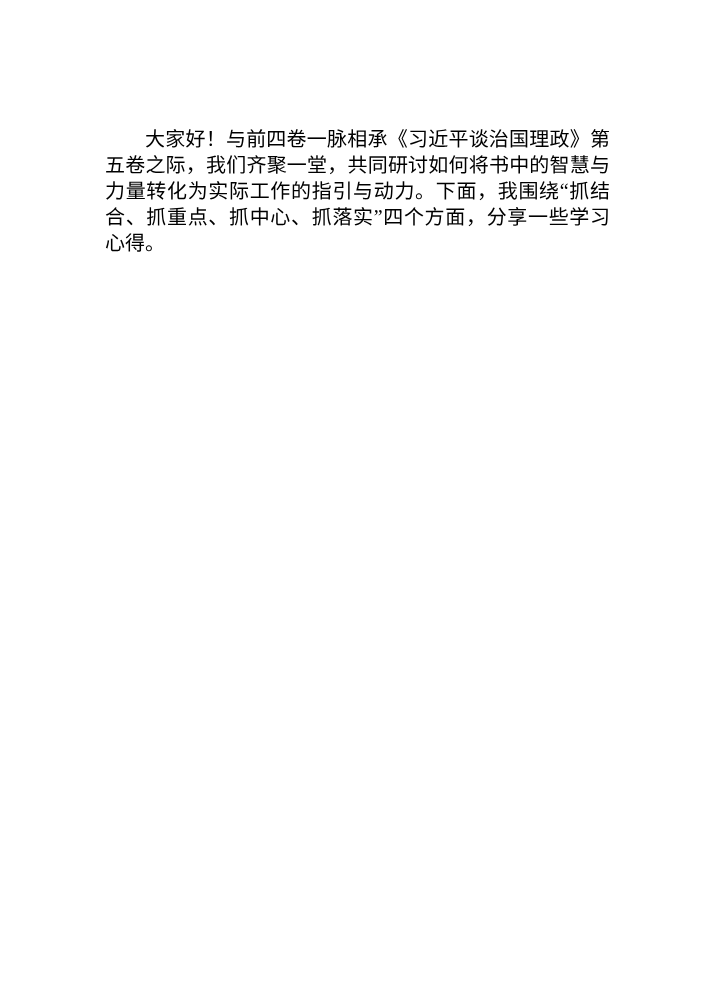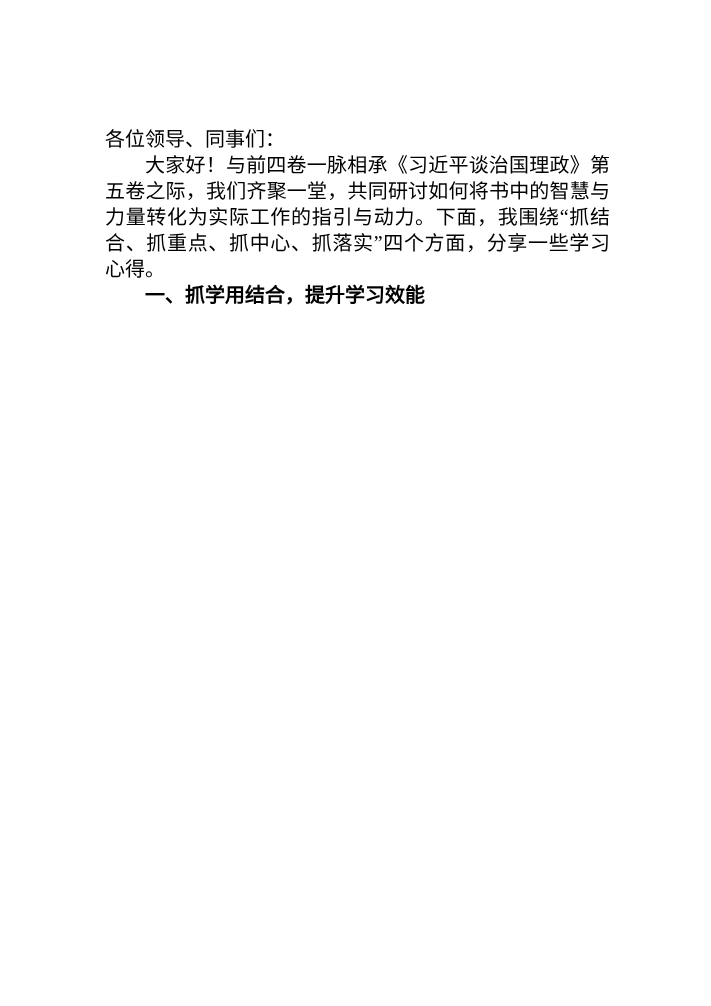--- a/index.html
+++ b/index.html
@@ -51,23 +51,21 @@
     font-family: "Liberation Sans", "DejaVu Sans", sans-serif;
     font-weight: 700;
   }
 </style>
 </head>
 <body>
 
 <div class="page">
 
 
-  <p class="block salutation">各位领导、同事们：</p>
 
   <p class="block para">大家好！与前四卷一脉相承《习近平谈治国理政》第五卷之际，我们齐聚一堂，共同研讨如何将书中的智慧与力量转化为实际工作的指引与动力。下面，我围绕“抓结合、抓重点、抓中心、抓落实”四个方面，分享一些学习心得。</p>
 
-  <p class="block heading">一、抓学用结合，提升学习效能</p>
 
 
 
 
 
 </div>
 
 </body></html>

